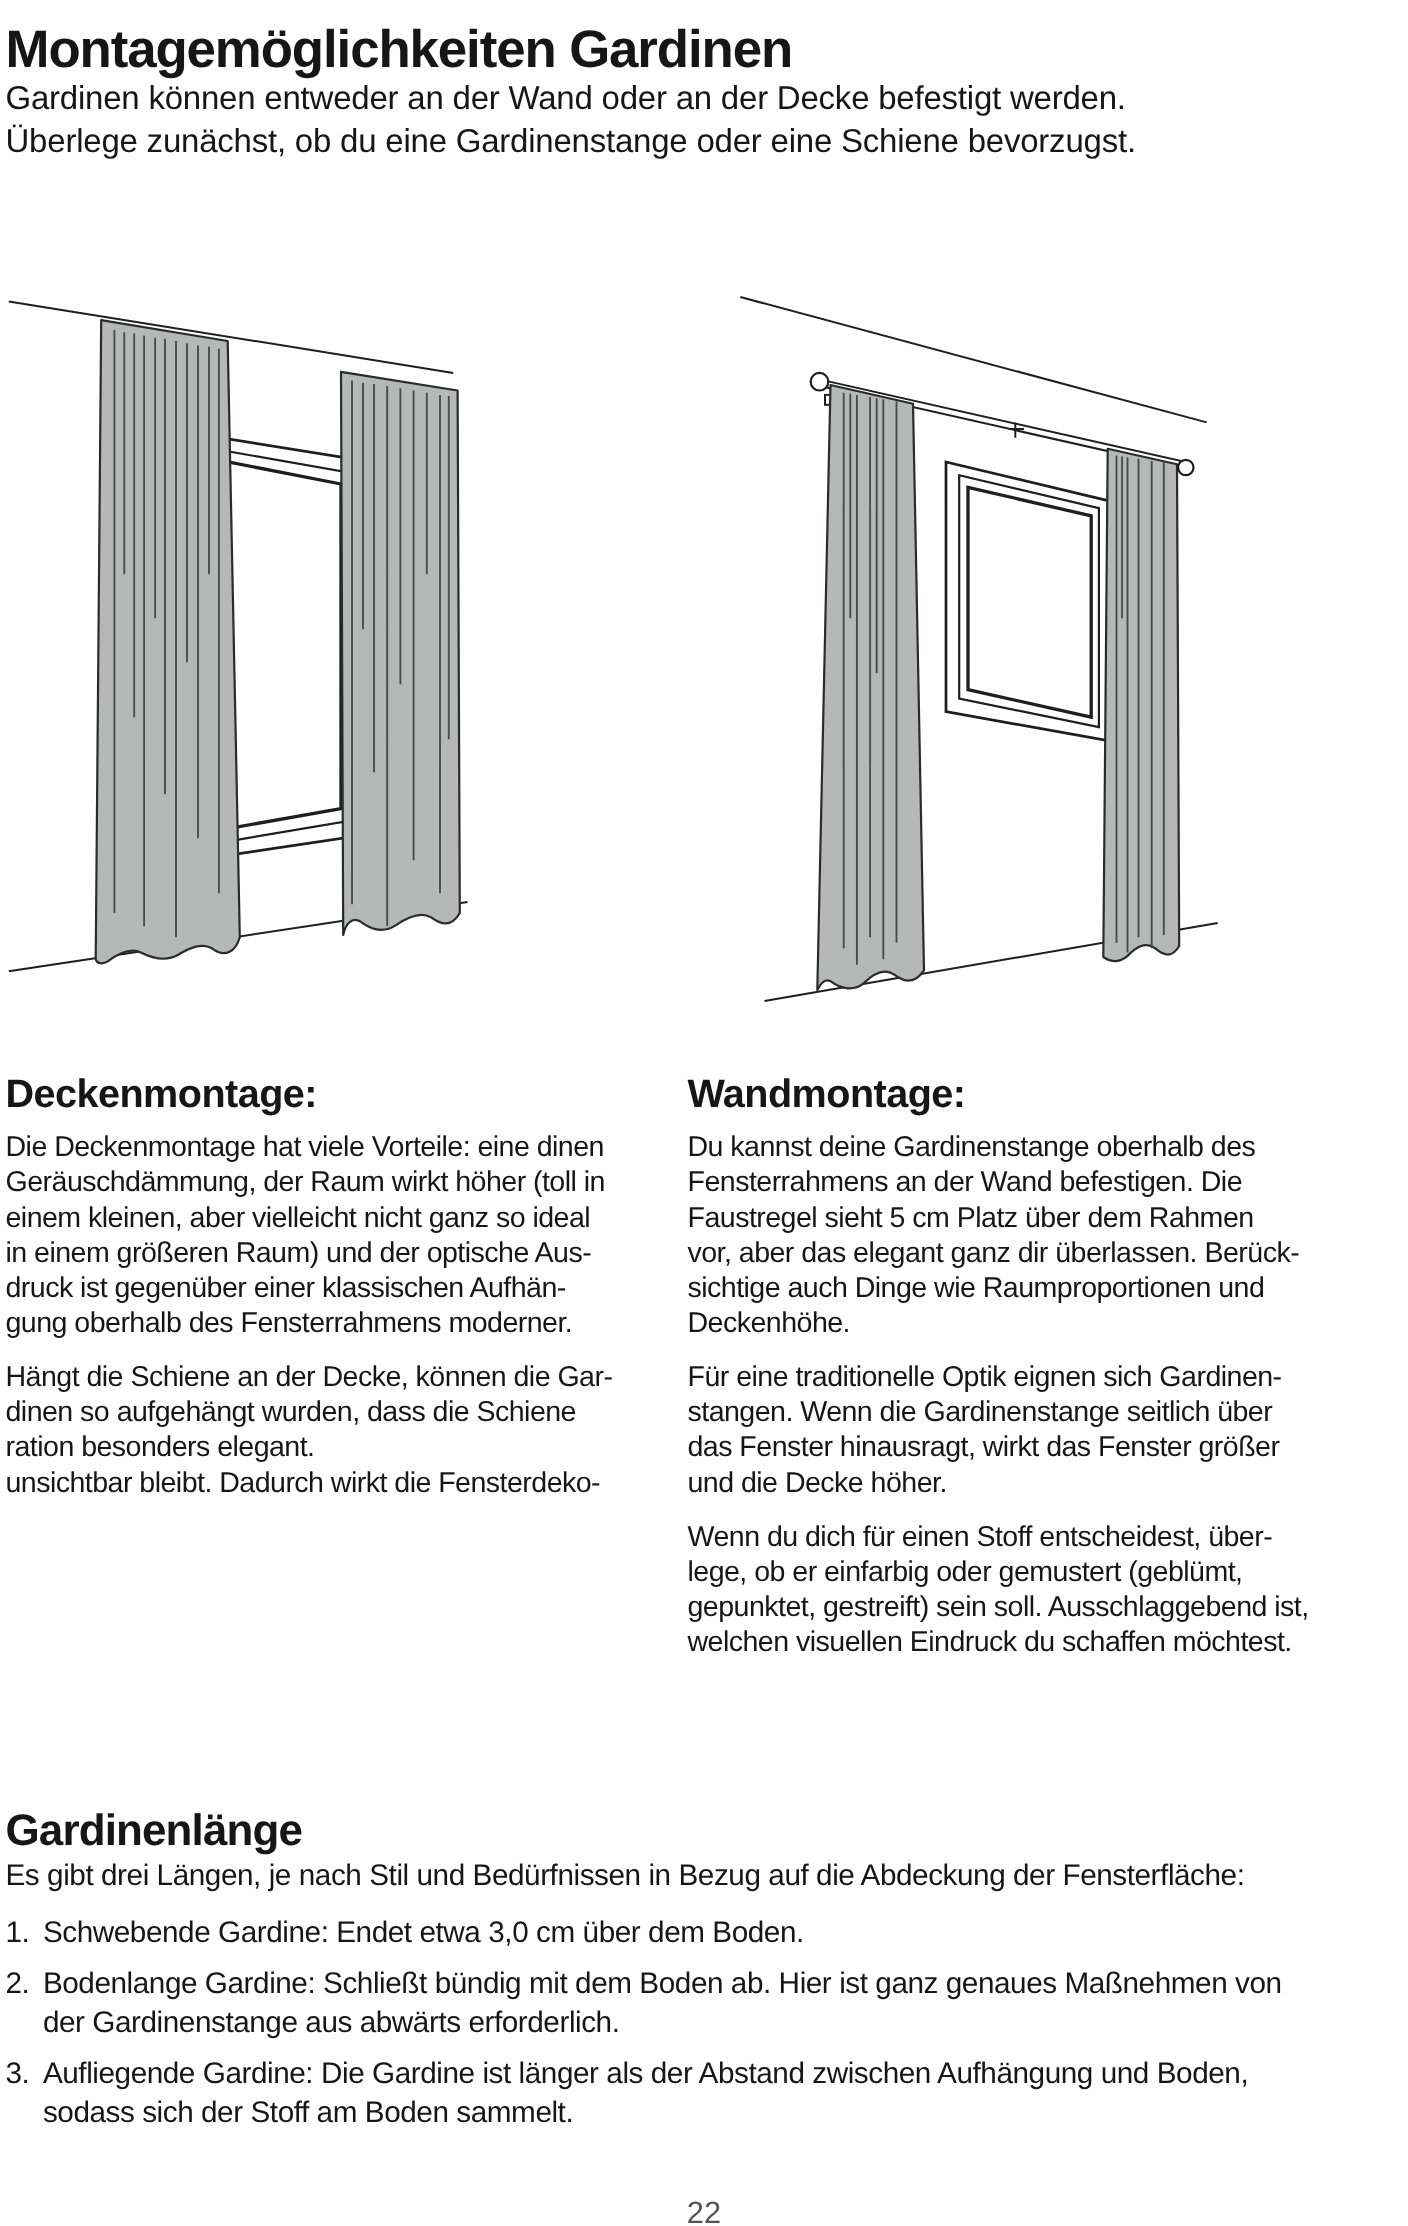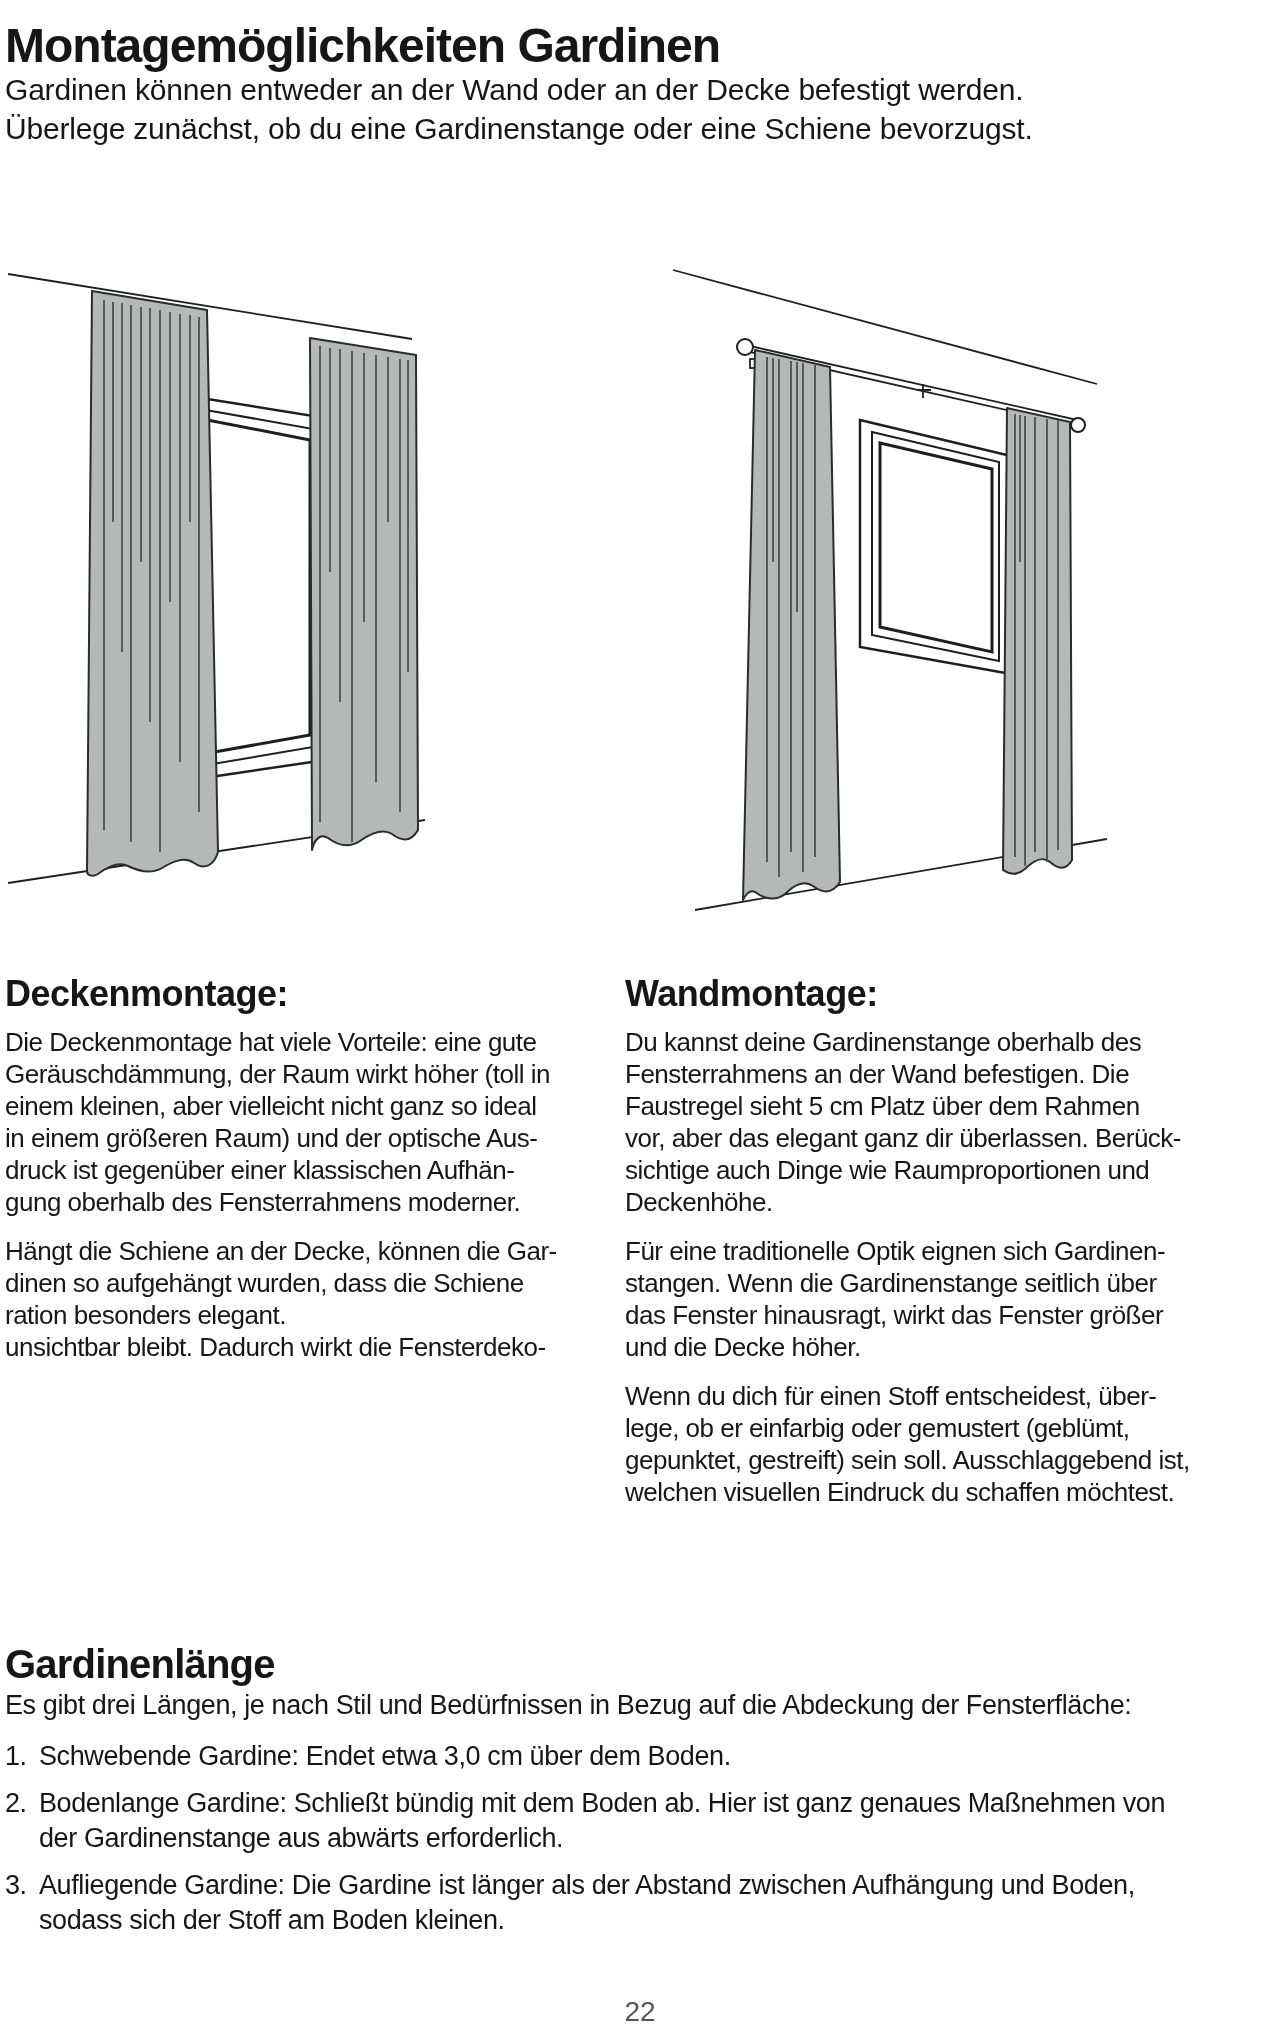--- a/index.html
+++ b/index.html
@@ -109,21 +109,21 @@
         C362,614 354,612 348,608 Z"></path>
       <path class="folds" d="M360,152 V595 M365,153 V300 M370,154 V604 M380,155 V590 M392,157 V600 M403,158 V588"></path>
     </g>
     <circle class="frame" stroke-width="2" cx="90" cy="85" r="8"></circle>
     <circle class="frame" stroke-width="2" cx="423" cy="163" r="7"></circle>
   </svg>
 
   <div class="abs col col-left">
     <div class="col-heading">Deckenmontage:</div>
     <div class="body-para">
-        <div class="ln">Die Deckenmontage hat viele Vorteile: eine gute</div>
+        <div class="ln">Die Deckenmontage hat viele Vorteile: eine dinen</div>
         <div class="ln">Geräuschdämmung, der Raum wirkt höher (toll in</div>
         <div class="ln">einem kleinen, aber vielleicht nicht ganz so ideal</div>
         <div class="ln">in einem größeren Raum) und der optische Aus-</div>
         <div class="ln">druck ist gegenüber einer klassischen Aufhän-</div>
         <div class="ln">gung oberhalb des Fensterrahmens moderner.</div>
       </div>
     <div class="body-para">
         <div class="ln">Hängt die Schiene an der Decke, können die Gar-</div>
         <div class="ln">dinen so aufgehängt wurden, dass die Schiene</div>
         <div class="ln">ration besonders elegant.</div>
@@ -170,21 +170,21 @@
         <div class="onum">2.</div>
         <div>
             <div class="ln">Bodenlange Gardine: Schließt bündig mit dem Boden ab. Hier ist ganz genaues Maßnehmen von</div>
             <div class="ln">der Gardinenstange aus abwärts erforderlich.</div>
           </div>
       </div>
       <div class="oitem">
         <div class="onum">3.</div>
         <div>
             <div class="ln">Aufliegende Gardine: Die Gardine ist länger als der Abstand zwischen Aufhängung und Boden,</div>
-            <div class="ln">sodass sich der Stoff am Boden kleinen.</div>
+            <div class="ln">sodass sich der Stoff am Boden sammelt.</div>
           </div>
       </div>
     </div>
   </div>
 
   <div class="abs page-number">22</div>
 
 </div>
 
 </body></html>

